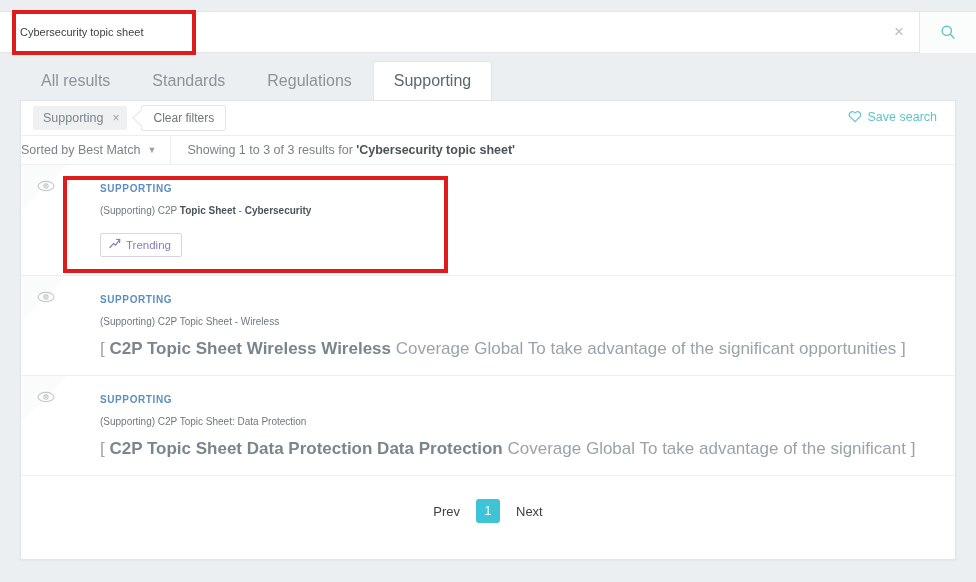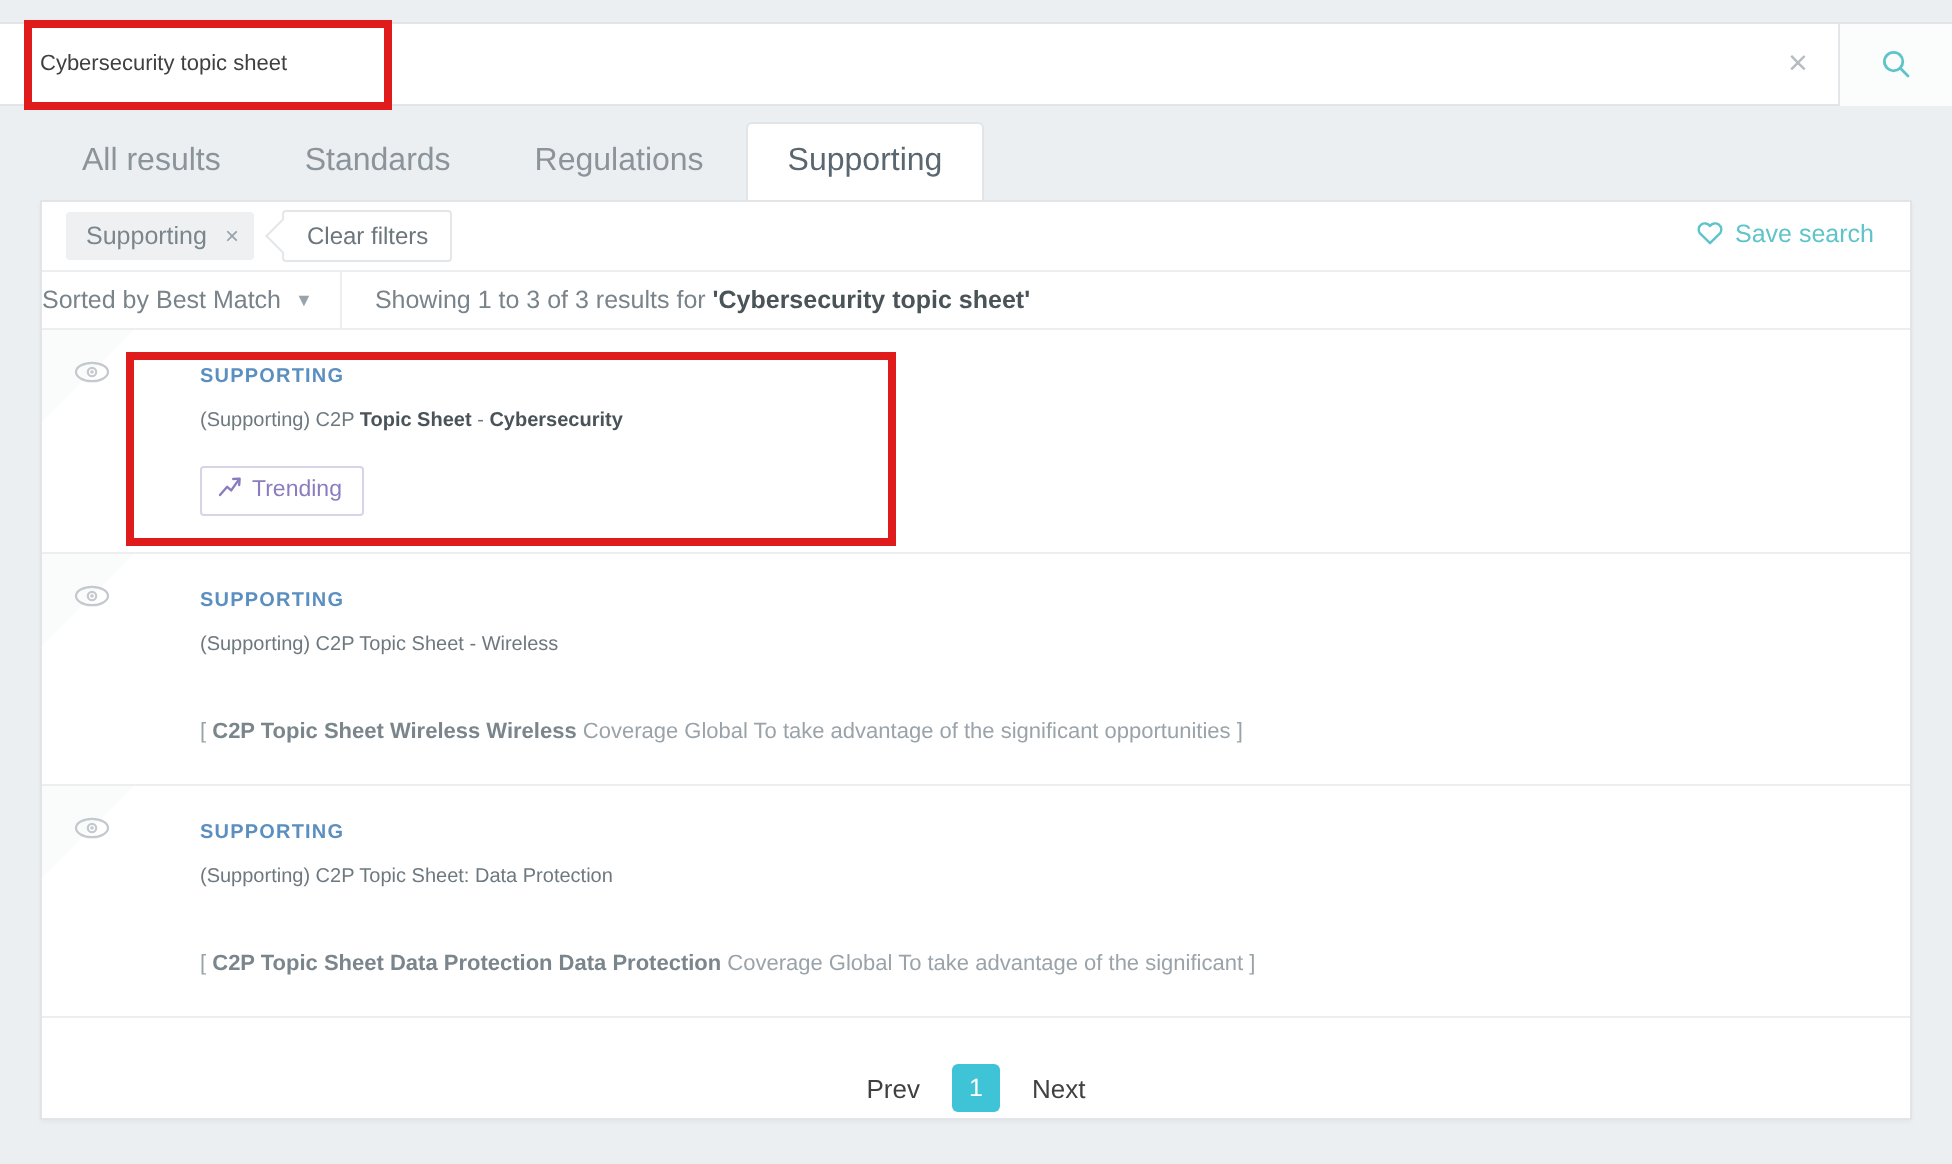--- a/index.html
+++ b/index.html
@@ -223,29 +223,29 @@
     margin-bottom: 6px;
   }
   .res-title {
     font-size: 10px;
     color: #6e787f;
     line-height: 21px;
     cursor: pointer;
   }
   .res-title b { color: #4a5358; font-weight: bold; }
   .snippet {
-    margin-top: 25px;
-    font-size: 11px;
+    margin-top: 9px;
+    font-size: 17px;
     color: #9aa3a9;
     line-height: 16px;
   }
   .snippet b { color: #7b858c; font-weight: bold; }
   .trending {
     display: inline-flex;
-    align-items: flex-start;
+    align-items: flex-end;
     gap: 5px;
     margin-top: 12px;
     border: 1px solid #d9d3ea;
     border-radius: 2px;
     padding: 4px 10px 4px 8px;
     color: #8b7cc0;
     font-size: 11.5px;
     line-height: 14px;
     cursor: pointer;
   }

